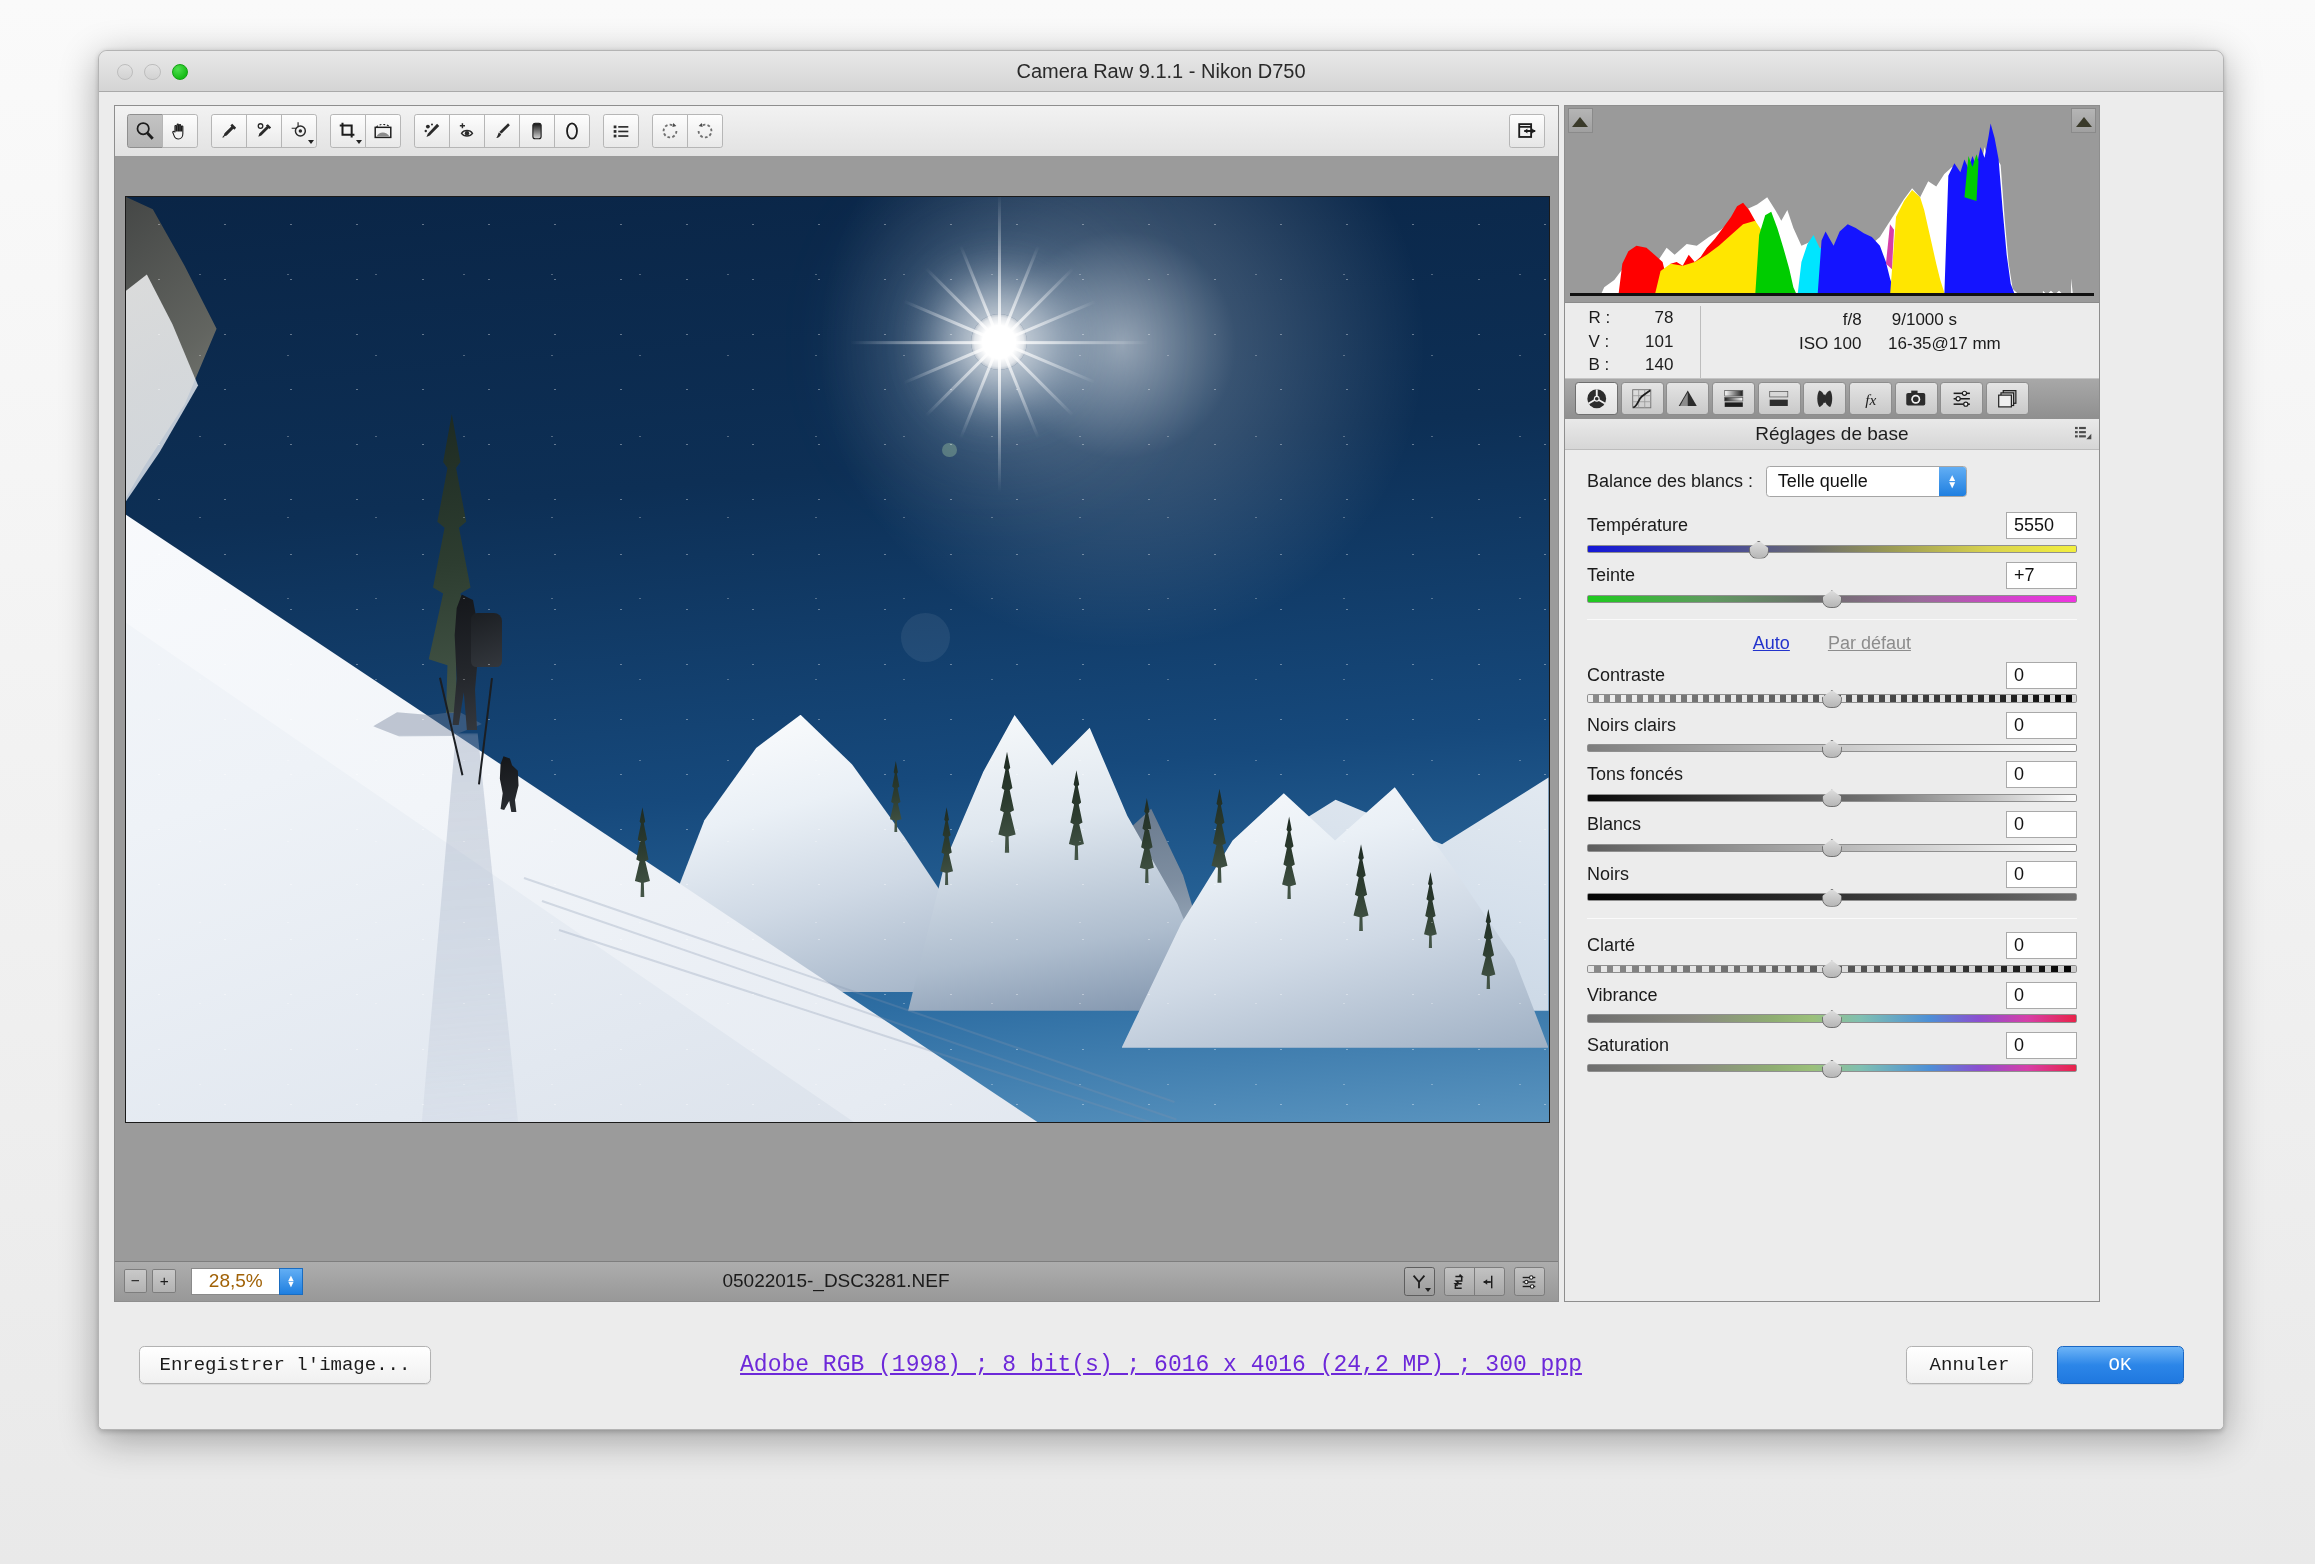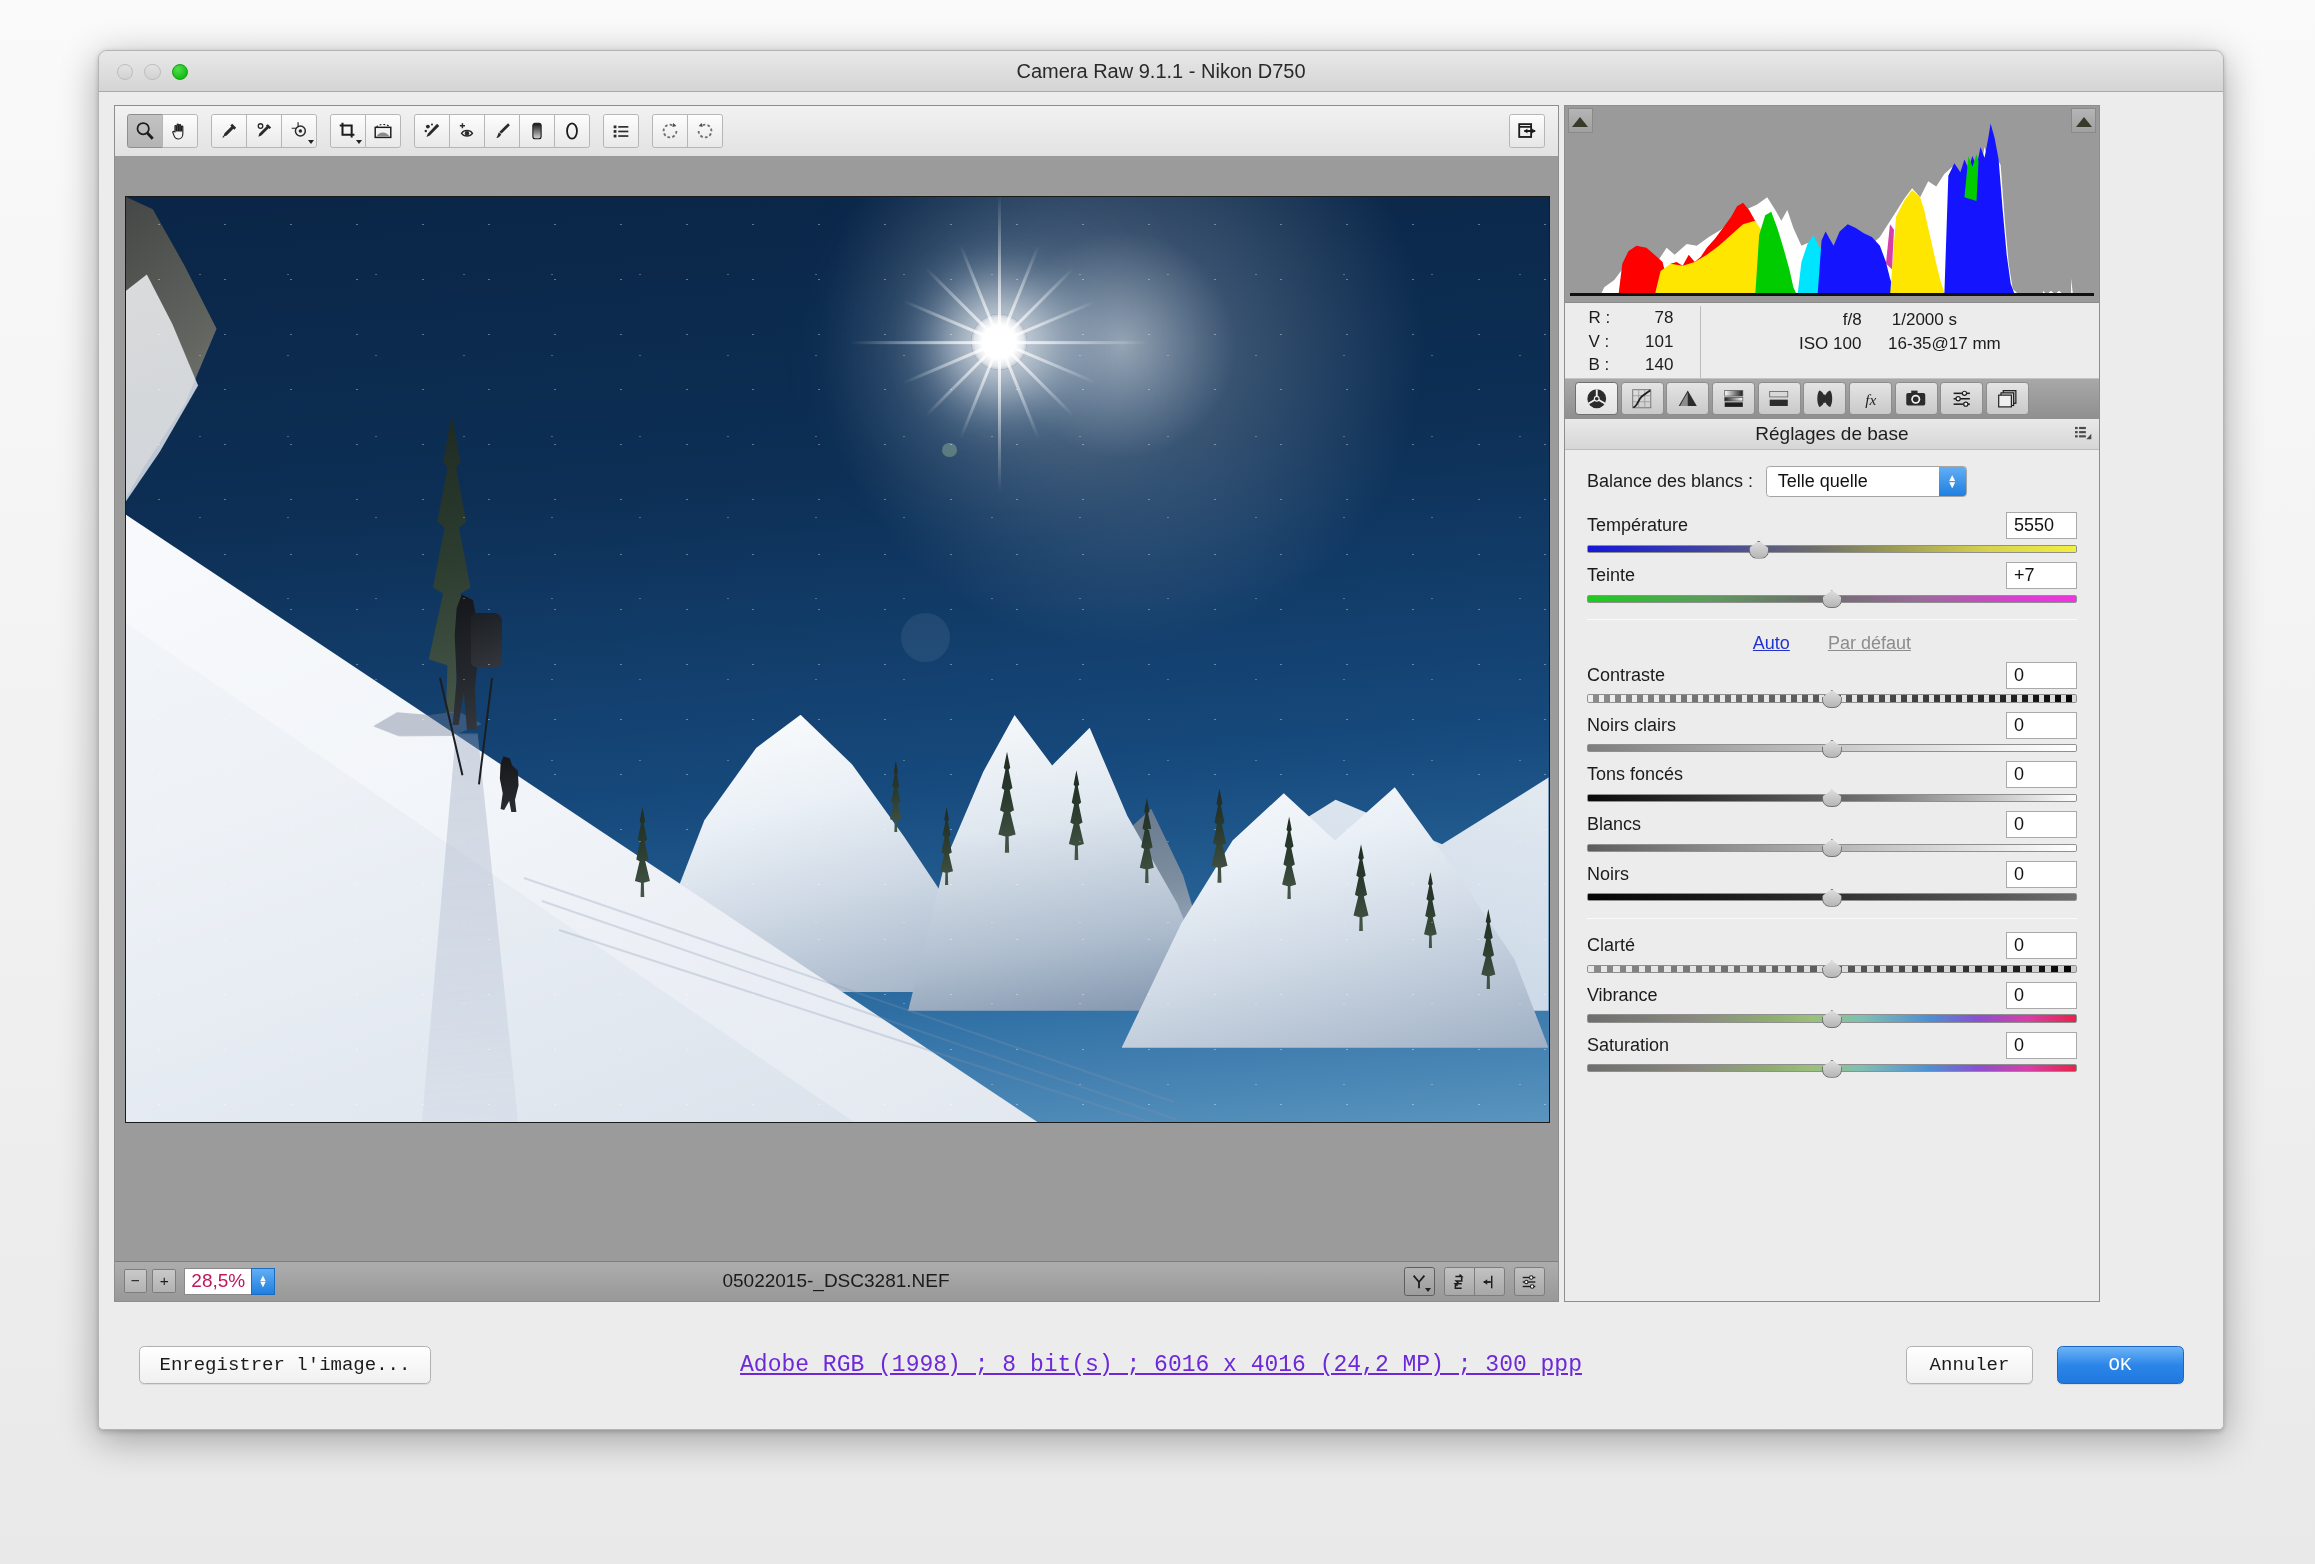--- a/index.html
+++ b/index.html
@@ -129,26 +129,26 @@
   .zbox {
     width: 23.5px; height: 23.5px;
     background: linear-gradient(180deg,#c9c9c9,#b2b2b2);
     border: 0.9px solid #7d7d7d;
     display: flex; align-items: center; justify-content: center;
     font-size: 15.4px; color: #1d1d1d; line-height: 1;
     border-radius: 1.8px;
     margin-right: 5.4px;
   }
   .zfield {
-    width: 67px; height: 27px;
+    width: 88px; height: 27px;
     background: #fff; border: 0.9px solid #8a8a8a;
     border-right: none;
     display: flex; align-items: center; justify-content: center;
-    font-size: 19px; color: #be185d;
-    margin-left: 3px;
+    font-size: 19px; color: #a16207;
+    margin-left: 10px;
   }
   .zstep {
     width: 23.5px; height: 27px;
     background: linear-gradient(180deg,#62aef4,#1f7fe0);
     border: 0.9px solid #1a6cc0;
     display: flex; flex-direction: column; align-items: center; justify-content: center;
     color: #fff; font-size: 9px; line-height: 6.3px;
   }
   .filename {
     position: absolute; left: 0; right: 0;
@@ -906,21 +906,21 @@
               <span class="v">101</span>
             </div>
             <div class="rgbrow">
               <span class="k">B :</span>
               <span class="v">140</span>
             </div>
           </div>
           <div class="exifcol">
             <div class="row1">
               <span>f/8</span>
-              <span>1/2000 s</span>
+              <span>9/1000 s</span>
             </div>
             <div class="row2">
               <span>ISO 100</span>
               <span>16-35@17 mm</span>
             </div>
           </div>
         </div>
 
         <div class="paneltabs">
           <div class="ptab sel">

